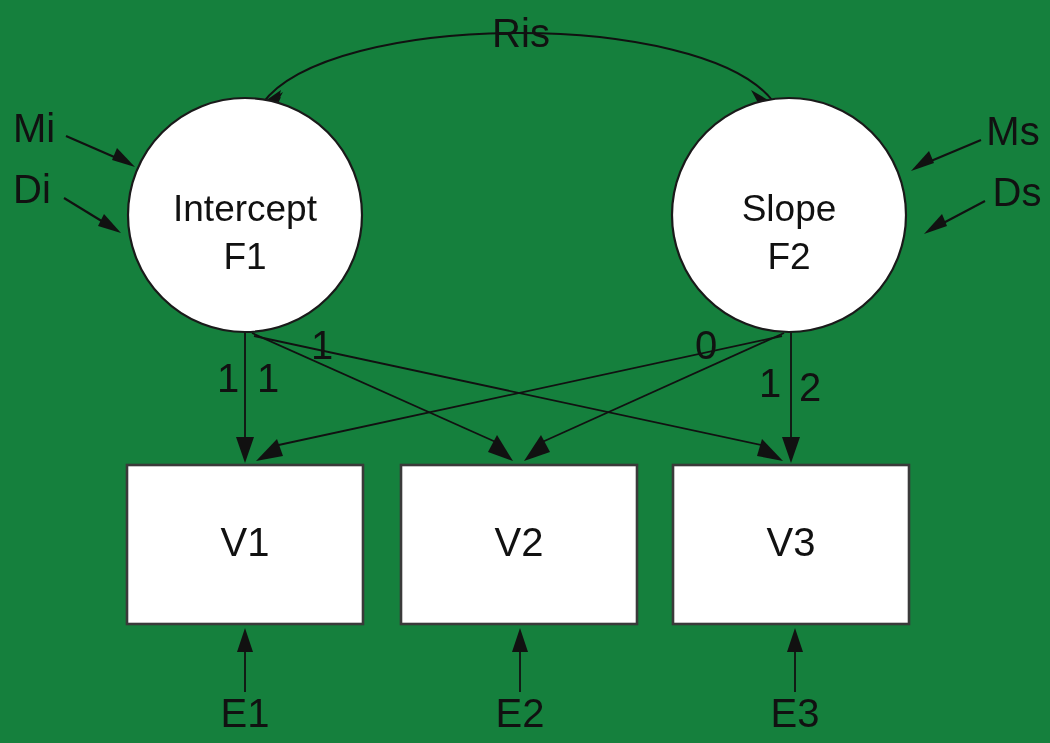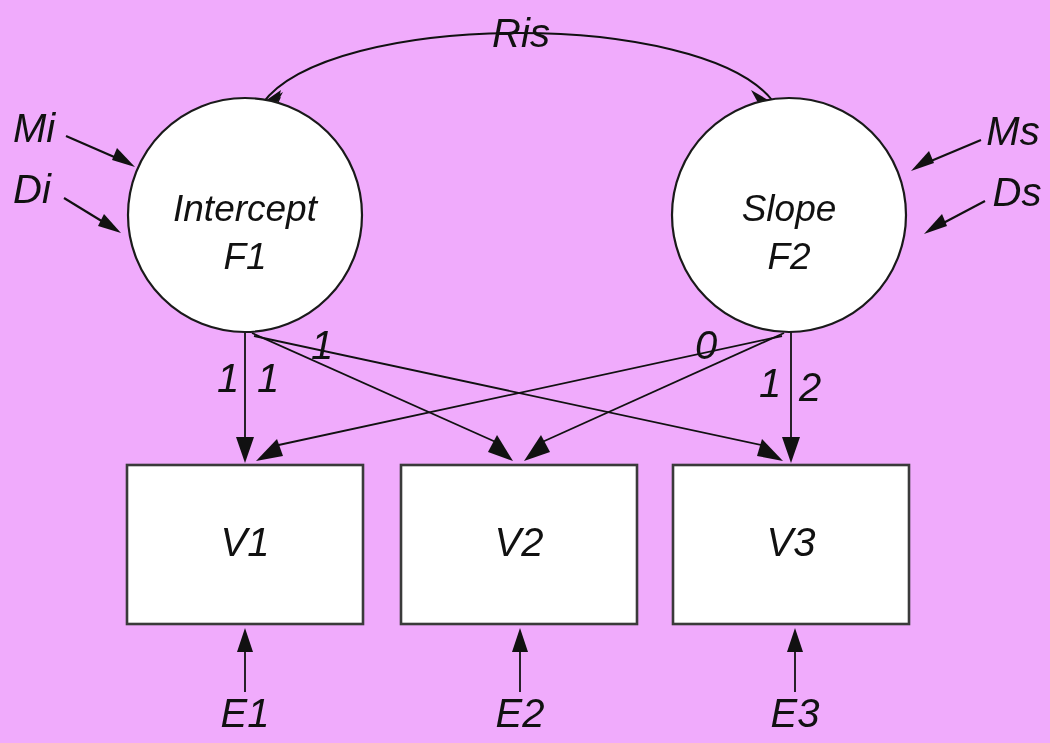--- a/index.html
+++ b/index.html
@@ -4,24 +4,23 @@
 <style>
   html, body {
     margin: 0;
     padding: 0;
     background: #ffffff;
   }
   #diagram-root {
     position: relative;
     width: 1050px;
     height: 743px;
-    background: #f0abfc;
+    background: #15803d;
     font-family: "Liberation Sans", sans-serif;
     overflow: hidden;
-    font-style: italic;
   }
   svg#sem-canvas {
     display: block;
     width: 1050px;
     height: 743px;
   }
   .node-shape {
     fill: #ffffff;
     stroke: #1a1a1a;
     stroke-width: 2.2;

